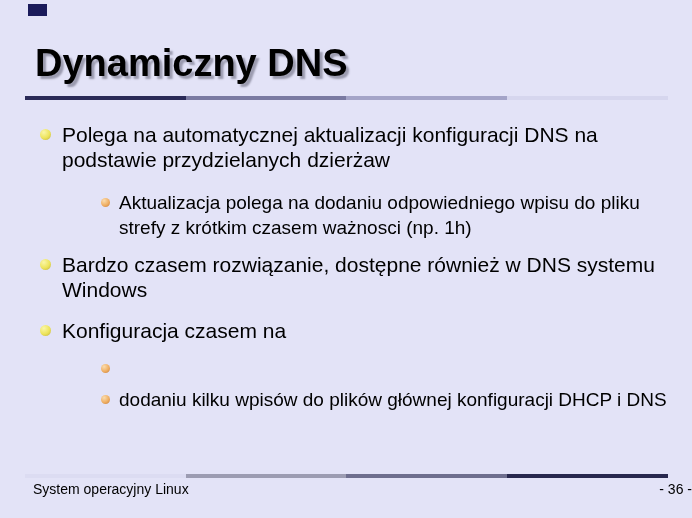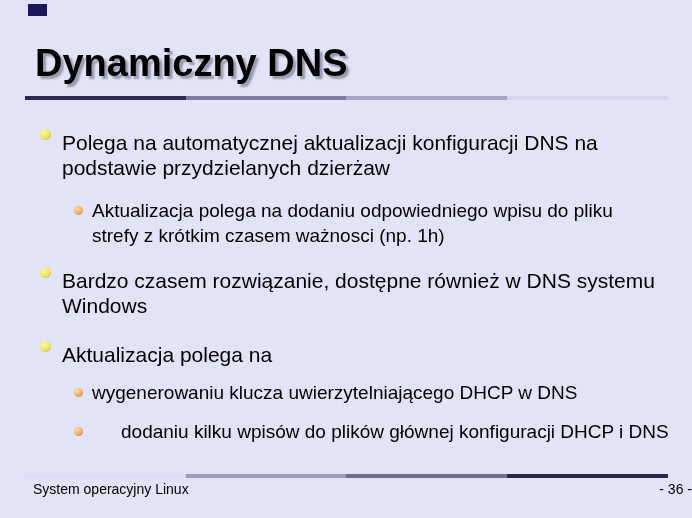--- a/index.html
+++ b/index.html
@@ -71,39 +71,39 @@
     padding-left:40px;
     font-size:21px;
     line-height:25px;
   }
   .row-l1 .ball{
     width:11px;height:11px;
     margin-top:7px;
     margin-right:11px;
     background:radial-gradient(circle at 35% 30%, #faf6a8, var(--bullet-l1) 55%, #bcac3e 100%);
   }
-  .row-l1 .btext{max-width:600px;margin-top:8px;}
+  .row-l1 .btext{max-width:600px;}
   .row-l2{
-    padding-left:74px;
+    padding-left:101px;
     font-size:19px;
     line-height:25px;
   }
   .row-l2 .ball{
     width:9px;height:9px;
     margin-top:8px;
     margin-right:9px;
     background:radial-gradient(circle at 35% 30%, #fadcae, var(--bullet-l2) 55%, #c07838 100%);
   }
   .row-l2 .btext{max-width:570px;}
   .mt-b1{margin-top:22px;}
   .mt-sb1{margin-top:18px;}
   .mt-b2{margin-top:12px;}
   .mt-b3{margin-top:16px;}
   .mt-sb2{margin-top:13px;}
-  .mt-sb3{margin-top:14px;gap:29px;}
+  .mt-sb3{margin-top:14px;}
   .footer-rule{
     position:absolute;
     left:25px;top:474px;width:643px;height:4px;
     background:linear-gradient(to right,
       var(--footer-seg1) 0 25%,
       var(--footer-seg2) 25% 50%,
       var(--footer-seg3) 50% 75%,
       var(--footer-seg4) 75% 100%);
   }
   .footer-text{
@@ -140,26 +140,25 @@
       <span class="btext">Aktualizacja polega na dodaniu odpowiedniego wpisu do pliku strefy z krótkim czasem ważnosci (np. 1h)</span>
     </div>
 
     <div class="bullet-row row-l1 mt-b2">
       <span class="ball"></span>
       <span class="btext">Bardzo czasem rozwiązanie, dostępne również w DNS systemu Windows</span>
     </div>
 
     <div class="bullet-row row-l1 mt-b3">
       <span class="ball"></span>
-      <span class="btext">Aktualizacja polega na</span>
+      <span class="btext">Konfiguracja czasem na</span>
     </div>
 
     <div class="bullet-row row-l2 mt-sb2">
       <span class="ball"></span>
-      <span class="btext">wygenerowaniu klucza uwierzytelniającego DHCP w DNS</span>
     </div>
 
     <div class="bullet-row row-l2 mt-sb3">
       <span class="ball"></span>
       <span class="btext">dodaniu kilku wpisów do plików głównej konfiguracji DHCP i DNS</span>
     </div>
 
   </div>
 
   <div class="footer-rule"></div>

